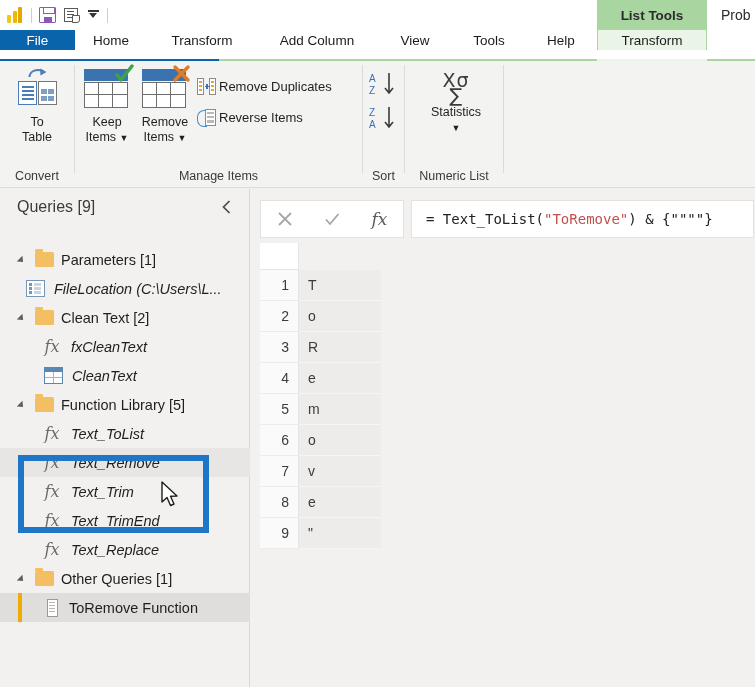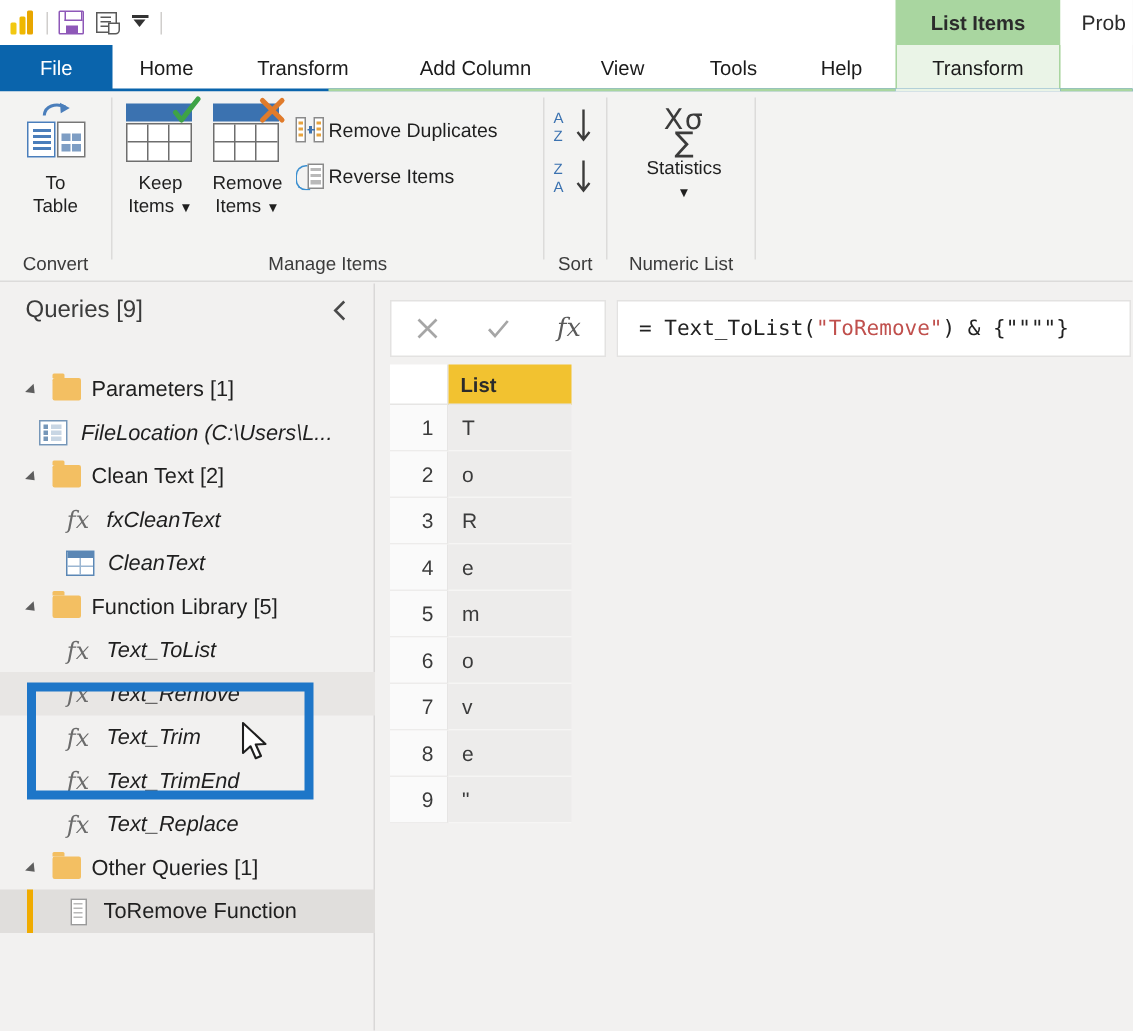--- a/index.html
+++ b/index.html
@@ -38,21 +38,21 @@
 
   
   .ctx-strip{position:absolute;left:0;top:0;width:755px;height:30px;pointer-events:none;}
   .ctx-tools{position:absolute;left:597px;top:0;width:110px;height:30px;background:#A9D6A0;
     display:flex;align-items:center;justify-content:center;font-size:13.5px;font-weight:bold;color:#2B2B2B;}
   .ctx-prob{position:absolute;left:707px;top:0;width:48px;height:30px;background:#FFFFFF;
     display:flex;align-items:center;padding-left:14px;font-size:14px;color:#2B2B2B;box-sizing:border-box;}
 
   
   .tabrow{position:absolute;left:0;top:30px;width:755px;height:30px;background:#FFFFFF;}
-  .tab{position:absolute;top:0;height:30px;display:flex;align-items:center;justify-content:center;
+  .tab{position:absolute;top:0;height:20px;display:flex;align-items:center;justify-content:center;
     font-size:13.5px;color:#1B1B1B;box-sizing:border-box;white-space:nowrap;}
   .tab.file{background:#0A64AC;color:#FFFFFF;font-weight:normal;}
   .tab.ctxsel{background:#EAF4E7;border-left:1px solid #A9D6A0;border-right:1px solid #A9D6A0;color:#1B1B1B;}
   .tabrow-underline{position:absolute;left:0;top:59px;width:755px;height:2px;background:#0A64AC;}
   .greenline{position:absolute;left:219px;top:59px;width:378px;height:2px;background:#A9D6A0;}
   .greenline2{position:absolute;left:597px;top:59px;width:110px;height:2px;background:#EAF4E7;}
   .greenline3{position:absolute;left:707px;top:59px;width:48px;height:2px;background:#A9D6A0;}
 
   
   .ribbon{position:absolute;left:0;top:61px;width:755px;height:127px;background:#F3F3F2;
@@ -205,21 +205,21 @@
             <b></b>
           </span>
           <span class="curl"></span>
       </span>
       <span class="ico-caret"></span>
       <span class="qat-sep"></span>
     </div>
   </div>
 
   <div class="ctx-strip">
-    <div class="ctx-tools">List Items</div>
+    <div class="ctx-tools">List Tools</div>
     <div class="ctx-prob">Prob</div>
   </div>
 
   <div class="tabrow">
     <div class="tab file" style="left:0;width:75px;">File</div>
     <div class="tab" style="left:75px;width:72px;">Home</div>
     <div class="tab" style="left:147px;width:110px;">Transform</div>
     <div class="tab" style="left:257px;width:120px;">Add Column</div>
     <div class="tab" style="left:377px;width:76px;">View</div>
     <div class="tab" style="left:453px;width:72px;">Tools</div>
@@ -480,21 +480,20 @@
       <div class="finput">
         <span>= Text_ToList(</span>
           <span class="fstr">"ToRemove"</span>
           <span>) &amp; {""""}</span>
       </div>
     </div>
 
     <div class="grid">
       <div class="ghdr">
         <div class="idx"></div>
-        <div class="col">List</div>
       </div>
 
       <div class="grow">
         <div class="idx">1</div>
         <div class="cell">T</div>
       </div>
       <div class="grow">
         <div class="idx">2</div>
         <div class="cell">o</div>
       </div>

